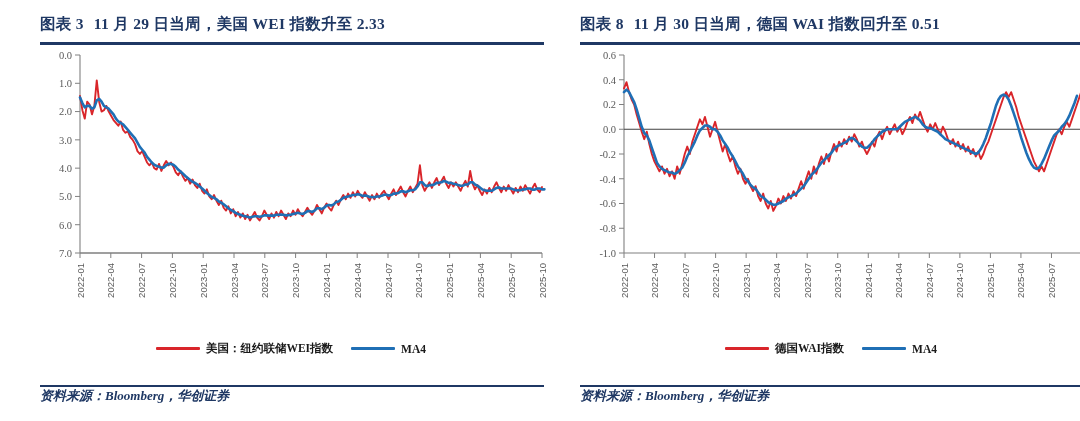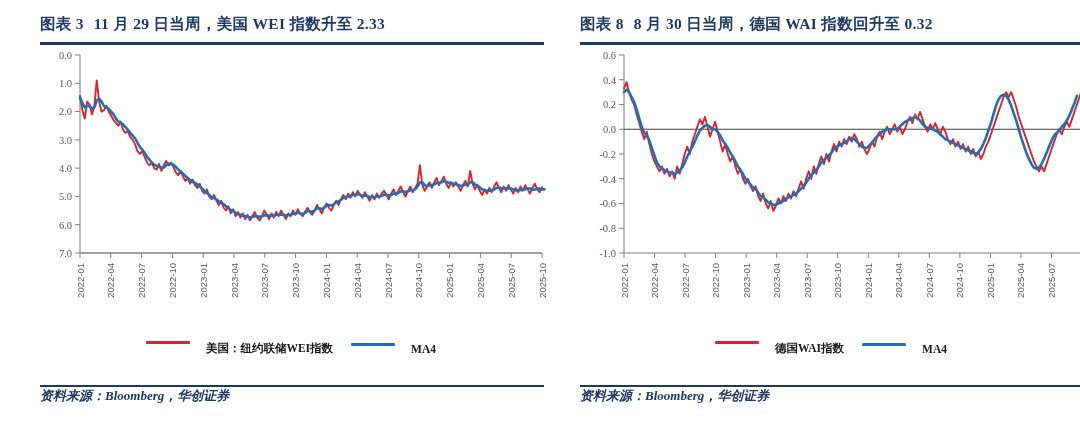--- a/index.html
+++ b/index.html
@@ -42,21 +42,21 @@
     font-size:9.5px;fill:#595959;
   }
   .axis-line{stroke:#808080;stroke-width:1.1;}
   .tick-mark{stroke:#808080;stroke-width:1;}
   .zero-line{stroke:#404040;stroke-width:1;}
 
   .legend{
     display:flex;justify-content:center;align-items:center;
     gap:18px;margin-top:-4px;
   }
-  .legend-item{display:flex;align-items:flex-start;gap:16px;}
+  .legend-item{display:flex;align-items:center;gap:6px;}
   .legend-swatch{display:block;width:44px;height:3.4px;border-radius:1px;}
   .legend-label{
     font-family:"Liberation Serif", serif;
     font-size:11.5px;color:#1a1a1a;font-weight:bold;white-space:nowrap;
   }
 
   .source-rule{
     height:2.5px;background:#1F3864;
     margin:0 4px 0 6px;
   }
@@ -146,21 +146,21 @@
       </div>
     </div>
     <div class="footer">
       <div class="source-rule"></div>
       <div class="source-text">资料来源：Bloomberg，华创证券</div>
     </div>
   </div>
 
   <div class="panel panel-right">
     <div class="fig-title">
-      <span class="num">图表 8</span><span>8 月 30 日当周，德国 WAI 指数回升至 0.32</span>
+      <span class="num">图表 8</span><span>11 月 30 日当周，德国 WAI 指数回升至 0.51</span>
     </div>
     <div class="title-rule"></div>
     <div class="plot-wrap">
       <svg class="chart" id="chart1" width="514" height="300" viewBox="0 0 514 300">
           <line x1="50" y1="10" x2="50" y2="208" class="axis-line"></line>
           <line x1="45" y1="10" x2="50" y2="10" class="tick-mark"></line>
           <text x="42" y="13.8" text-anchor="end" class="tick-text">0.6</text>
           <line x1="45" y1="34.75" x2="50" y2="34.75" class="tick-mark"></line>
           <text x="42" y="38.55" text-anchor="end" class="tick-text">0.4</text>
           <line x1="45" y1="59.5" x2="50" y2="59.5" class="tick-mark"></line>

